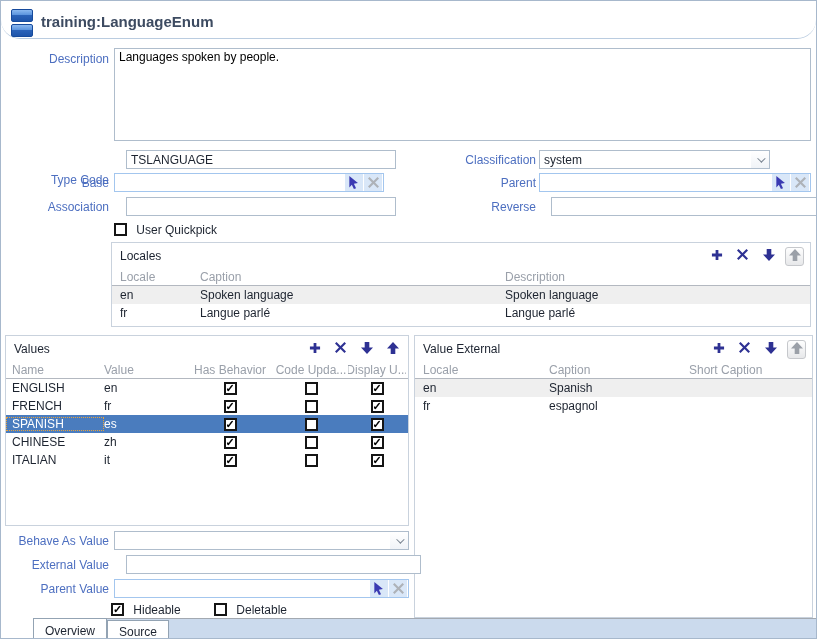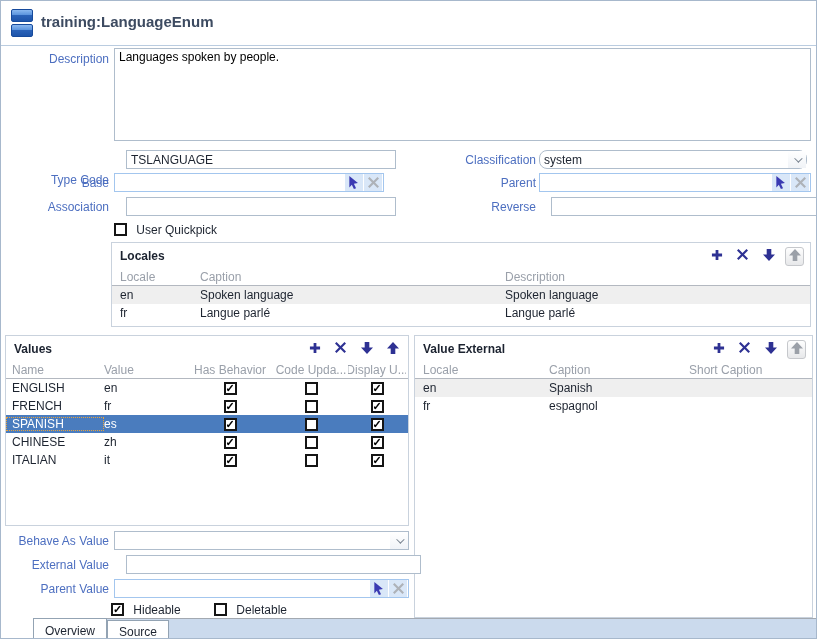--- a/index.html
+++ b/index.html
@@ -3,22 +3,22 @@
 <meta charset="utf-8">
 <style>
   * { box-sizing: border-box; margin: 0; padding: 0; }
   html,body { width:817px; height:639px; }
   body { font-family: "Liberation Sans", sans-serif; font-size: 12px; color:#1d2430; background:#fff; }
 
   .window { position:relative; width:817px; height:639px; background:#fff;
             border:1px solid #a7b8cc; overflow:hidden; }
 
   
-  .hdr { position:absolute; left:0; top:0; width:100%; height:45px; background:#fff;
-         border-bottom:1px solid #bacce0; }
+  .hdr { position:absolute; left:0; top:0; width:100%; height:38px; background:#fff;
+         border-bottom:1px solid #bacce0;border-radius:22px; }
   .enum-icon { position:absolute; left:10px; top:8px; width:22px; height:28px; }
   .enum-icon i { display:block; width:22px; height:13px; border:1px solid #164a9c; border-radius:2px;
                  background:linear-gradient(180deg,#8ab8f0 0%,#5a93dd 45%,#2a62b8 50%,#1e55ab 100%); }
   .enum-icon i + i { margin-top:2px; }
   .title { position:absolute; left:40px; top:12px; font-size:15px; font-weight:bold; color:#3d4b61; }
 
   
   .lbl { position:absolute; color:#4d6fc0; text-align:right; height:16px; line-height:16px; white-space:nowrap; }
   .inp, .txtarea, .dropdown, .picker { position:absolute; background:#fff; border:1px solid #afbdcc; }
   .inp { height:19px; padding:0 4px; font:12px "Liberation Sans", sans-serif; color:#1d2430; outline:none;margin-left:12px; }
@@ -38,21 +38,21 @@
   .pbtn svg { display:block; }
 
   
   .cb { display:inline-block; width:13px; height:13px; border:2px solid #151515; background:#fff;
         text-align:center; font-size:11px; font-weight:bold; line-height:9px; color:#000; cursor:pointer; vertical-align:middle; }
   .cb-row-label { margin-left:6px; vertical-align:middle; }
 
   
   .group { position:absolute; border:1px solid #c9d2dd; background:#fff; }
   .g-hdr { display:flex; justify-content:space-between; align-items:center; height:26px; padding:0 6px 0 8px; }
-  .g-title { font-weight:bold; color:#1c2330; }
+  .g-title { font-weight:normal; color:#1c2330; }
   .toolbar { display:flex; align-items:center; gap:7px; }
   .tb-btn { width:19px; height:19px; display:flex; align-items:center; justify-content:center; cursor:pointer; }
   .tb-btn.raised { border:1px solid #c6c8cc; border-radius:3px;
                    background:linear-gradient(180deg,#fefefe,#e7e8ea); }
 
   .colheads { display:flex; height:17px; align-items:center; color:#9aa0aa;
               border-bottom:1px solid #b3b8c0; }
   .trow { display:flex; height:18px; align-items:center; cursor:default; }
   .trow.inactive { background:#efefef; }
   .trow.active { background:#4a7cbe; color:#fff; }
@@ -125,21 +125,21 @@
 
   <span class="lbl" style="left:0;width:108px;top:198px;">Association</span>
   <input class="inp" style="left: 113px; top: 196px; width: 270px;" value="">
 
   <span style="position:absolute;left:113px;top:221px;">
     <span class="cb"></span>
     <span class="cb-row-label">User Quickpick</span>
   </span>
 
   <span class="lbl" style="left:410px;width:125px;top:151px;">Classification</span>
-  <div class="dropdown" style="left:538px;top:149px;width:268px;border-radius:8px;">
+  <div class="dropdown" style="left:538px;top:149px;width:231px;">
     <span class="dval">system</span>
     <span class="chevwrap">
         <span class="chev"></span>
       </span>
   </div>
 
   <span class="lbl" style="left:410px;width:125px;top:174px;text-align:right;">Parent</span>
   <div class="picker" style="left:538px;top:172px;width:272px;">
     <span class="pfill"></span>
     <span class="picker-btns" style="display: flex;">

